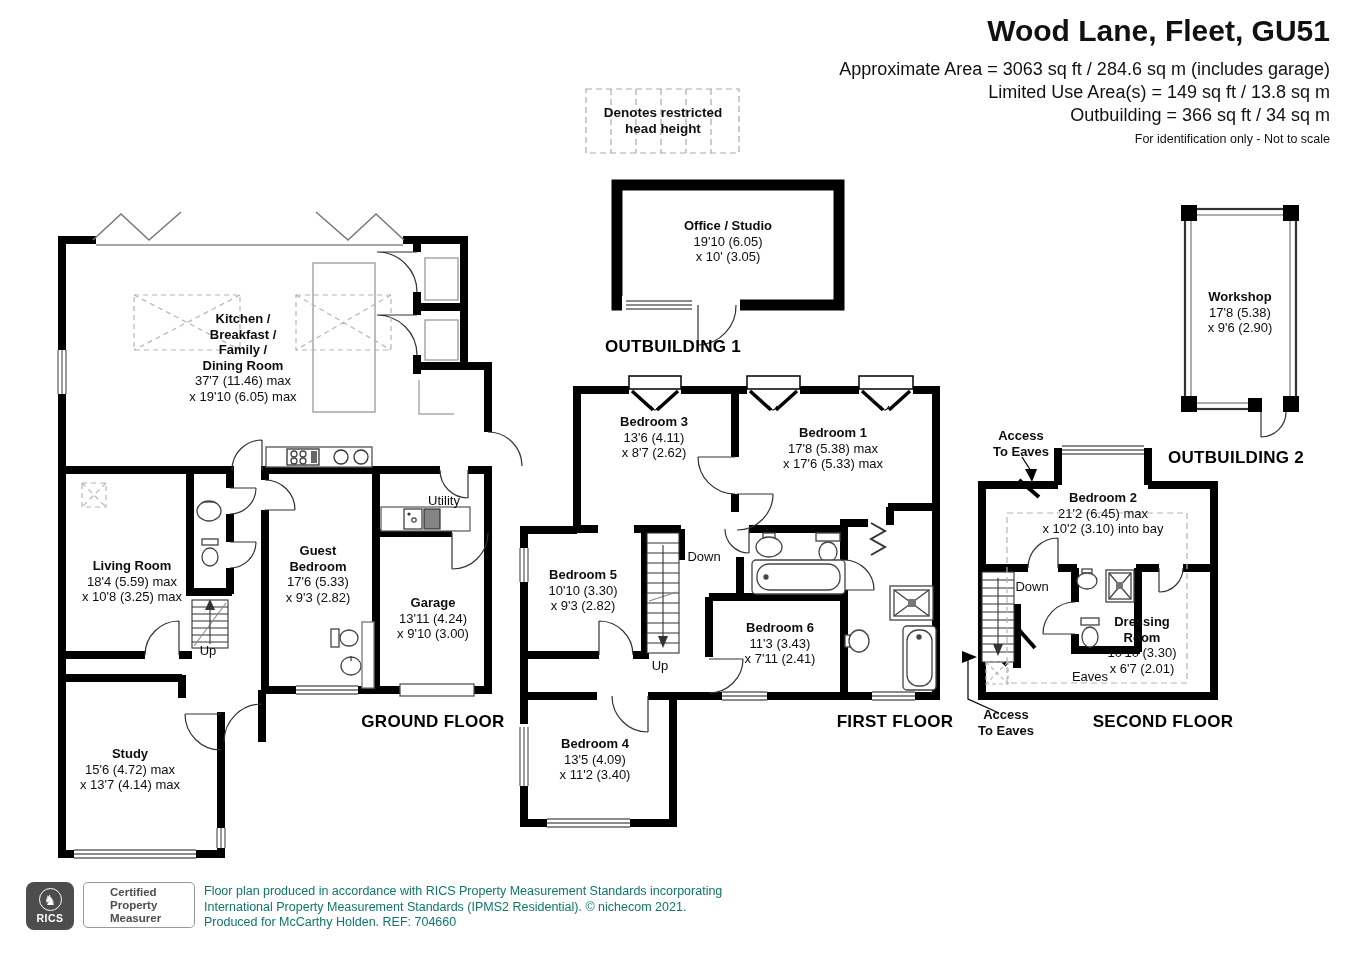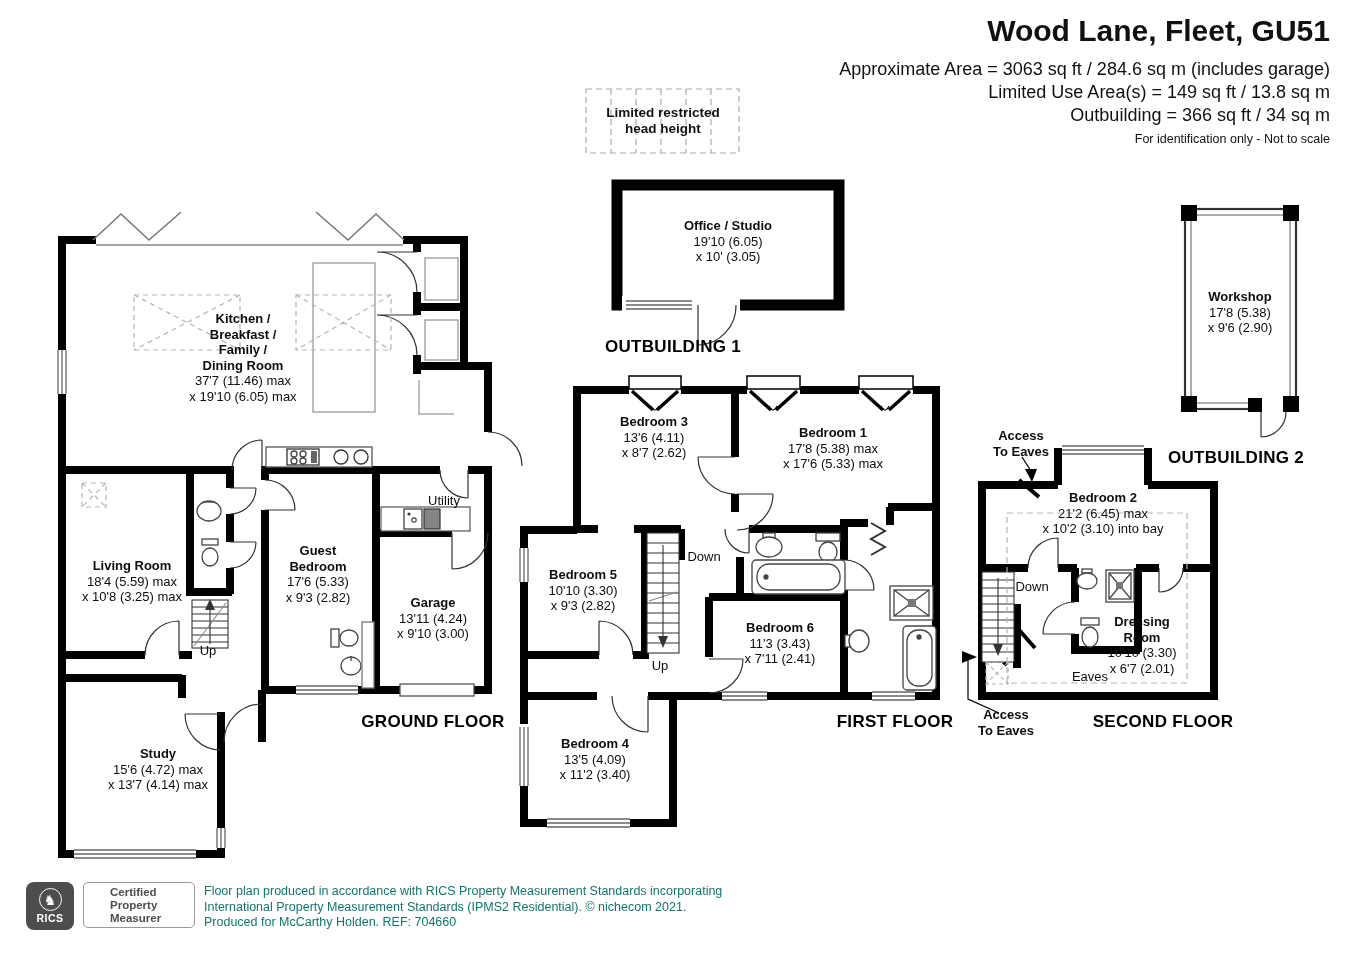--- a/index.html
+++ b/index.html
@@ -288,21 +288,21 @@
   <div class="title">Wood Lane, Fleet, GU51</div>
   <div class="areas">
     <div>Approximate Area = 3063 sq ft / 284.6 sq m (includes garage)</div>
     <div>Limited Use Area(s) = 149 sq ft / 13.8 sq m</div>
     <div>Outbuilding = 366 sq ft / 34 sq m</div>
   </div>
   <div class="disc">For identification only - Not to scale</div>
 </div>
 
 <div class="legendlbl" style="left:663px;top:121px">
-  <div>Limited restricted</div>
+  <div>Denotes restricted</div>
   <div>head height</div>
 </div>
 
 <div class="lbl" style="left:243px;top:357px">
   <div class="b">Kitchen /</div>
   <div class="b">Breakfast /</div>
   <div class="b">Family /</div>
   <div class="b">Dining Room</div>
   <div>37'7 (11.46) max</div>
   <div>x 19'10 (6.05) max</div>
@@ -322,21 +322,21 @@
 </div>
 
 <div class="lbl" style="left:433px;top:618px">
   <div class="b">Garage</div>
   <div>13'11 (4.24)</div>
   <div>x 9'10 (3.00)</div>
 </div>
 
 <div class="lbl single" style="left:444px;top:501px">Utility</div>
 
-<div class="lbl" style="left:158px;top:769px">
+<div class="lbl" style="left:130px;top:769px">
   <div class="b">Study</div>
   <div>15'6 (4.72) max</div>
   <div>x 13'7 (4.14) max</div>
 </div>
 
 <div class="lbl single" style="left:208px;top:651px">Up</div>
 
 <div class="lbl" style="left:654px;top:437px">
   <div class="b">Bedroom 3</div>
   <div>13'6 (4.11)</div>

